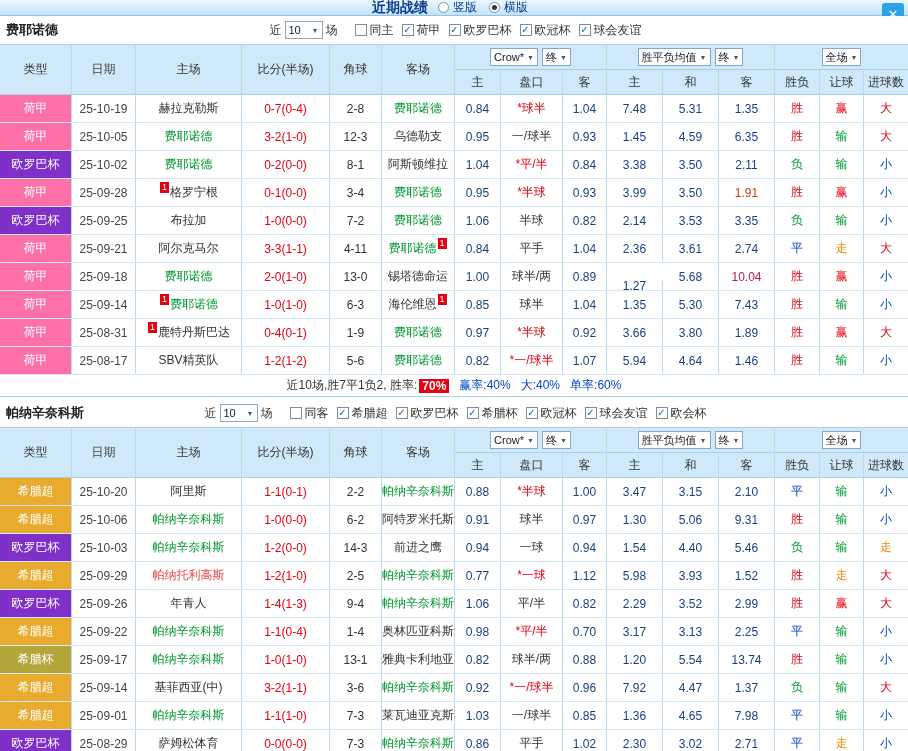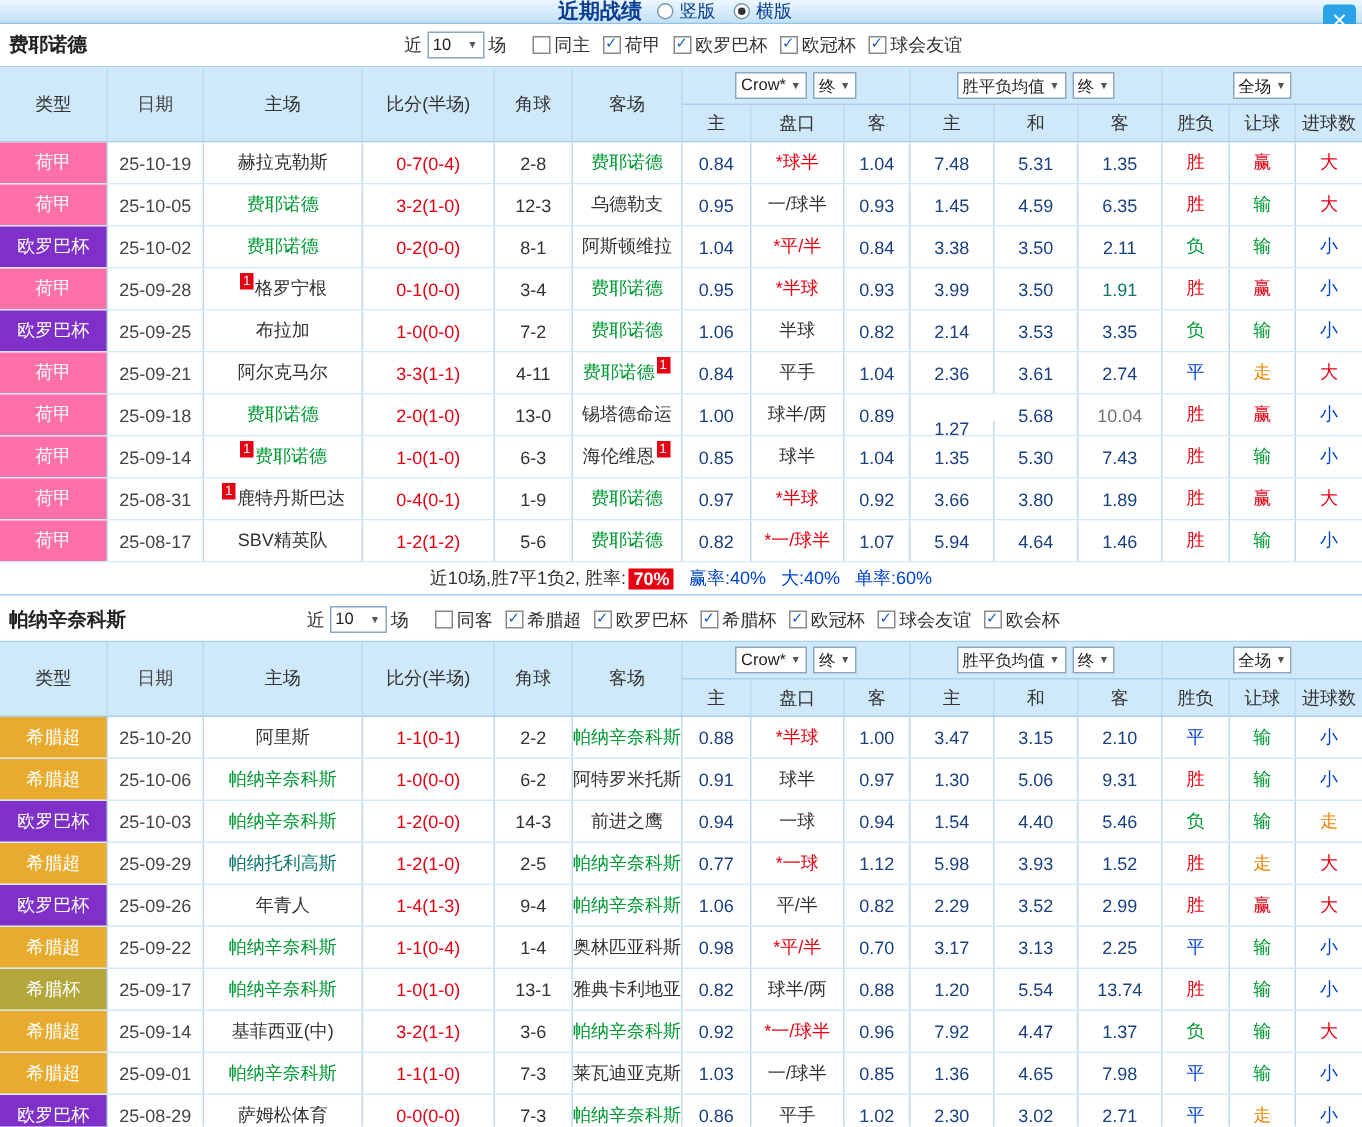--- a/index.html
+++ b/index.html
@@ -219,21 +219,21 @@
           <div class="td c-score" style="color: rgb(230, 0, 18);">0-1(0-0)</div>
           <div class="td c-corner">3-4</div>
           <div class="td c-away" style="color: rgb(0, 153, 51);">
             <span class="tname">费耶诺德</span>
           </div>
           <div class="td c-oh" style="color: rgb(26, 64, 128);">0.95</div>
           <div class="td c-hcp" style="color: rgb(230, 0, 18);">*半球</div>
           <div class="td c-oa" style="color: rgb(26, 64, 128);">0.93</div>
           <div class="td c-mh" style="color: rgb(26, 64, 128);">3.99</div>
           <div class="td c-md" style="color: rgb(26, 64, 128);">3.50</div>
-          <div class="td c-ma" style="color: #0f766e; text-align: center;">1.91</div>
+          <div class="td c-ma" style="color: #c2410c; text-align: center;">1.91</div>
           <div class="td c-wdl" style="color: rgb(230, 0, 18);">胜</div>
           <div class="td c-let" style="color: rgb(230, 0, 18);">赢</div>
           <div class="td c-goal" style="color: rgb(0, 68, 204);">小</div>
         </div>
         <div class="trow">
           <div class="td c-type" style="color: rgb(255, 255, 255); background: rgb(126, 48, 200);">欧罗巴杯</div>
           <div class="td c-date">25-09-25</div>
           <div class="td c-home" style="color: rgb(51, 51, 51);">
             <span class="tname">布拉加</span>
           </div>
@@ -283,21 +283,21 @@
           <div class="td c-score" style="color: rgb(230, 0, 18);">2-0(1-0)</div>
           <div class="td c-corner">13-0</div>
           <div class="td c-away" style="color: rgb(51, 51, 51);">
             <span class="tname">锡塔德命运</span>
           </div>
           <div class="td c-oh" style="color: rgb(26, 64, 128);">1.00</div>
           <div class="td c-hcp" style="color: rgb(51, 51, 51);">球半/两</div>
           <div class="td c-oa" style="color: rgb(26, 64, 128);">0.89</div>
           <div class="td c-mh" style="color: rgb(26, 64, 128); margin-top: 18px;">1.27</div>
           <div class="td c-md" style="color: rgb(26, 64, 128);">5.68</div>
-          <div class="td c-ma" style="color: #737373;">10.04</div>
+          <div class="td c-ma" style="color: #be185d;">10.04</div>
           <div class="td c-wdl" style="color: rgb(230, 0, 18);">胜</div>
           <div class="td c-let" style="color: rgb(230, 0, 18);">赢</div>
           <div class="td c-goal" style="color: rgb(0, 68, 204);">小</div>
         </div>
         <div class="trow">
           <div class="td c-type" style="color: rgb(255, 255, 255); background: rgb(255, 112, 168);">荷甲</div>
           <div class="td c-date">25-09-14</div>
           <div class="td c-home" style="color: rgb(0, 153, 51);">
             <span class="badge1">1</span>
             <span class="tname">费耶诺德</span>
@@ -510,21 +510,21 @@
           <div class="td c-mh" style="color: rgb(26, 64, 128);">1.54</div>
           <div class="td c-md" style="color: rgb(26, 64, 128);">4.40</div>
           <div class="td c-ma" style="color: rgb(26, 64, 128);">5.46</div>
           <div class="td c-wdl" style="color: rgb(0, 153, 51);">负</div>
           <div class="td c-let" style="color: rgb(0, 153, 51);">输</div>
           <div class="td c-goal" style="color: rgb(240, 131, 0);">走</div>
         </div>
         <div class="trow">
           <div class="td c-type" style="color: rgb(255, 255, 255); background: rgb(232, 171, 45);">希腊超</div>
           <div class="td c-date">25-09-29</div>
-          <div class="td c-home" style="color: #0f766e;">
+          <div class="td c-home" style="color: #ef4444;">
             <span class="tname">帕纳托利高斯</span>
           </div>
           <div class="td c-score" style="color: rgb(230, 0, 18);">1-2(1-0)</div>
           <div class="td c-corner">2-5</div>
           <div class="td c-away" style="color: rgb(0, 153, 51);">
             <span class="tname">帕纳辛奈科斯</span>
           </div>
           <div class="td c-oh" style="color: rgb(26, 64, 128);">0.77</div>
           <div class="td c-hcp" style="color: rgb(230, 0, 18);">*一球</div>
           <div class="td c-oa" style="color: rgb(26, 64, 128);">1.12</div>

